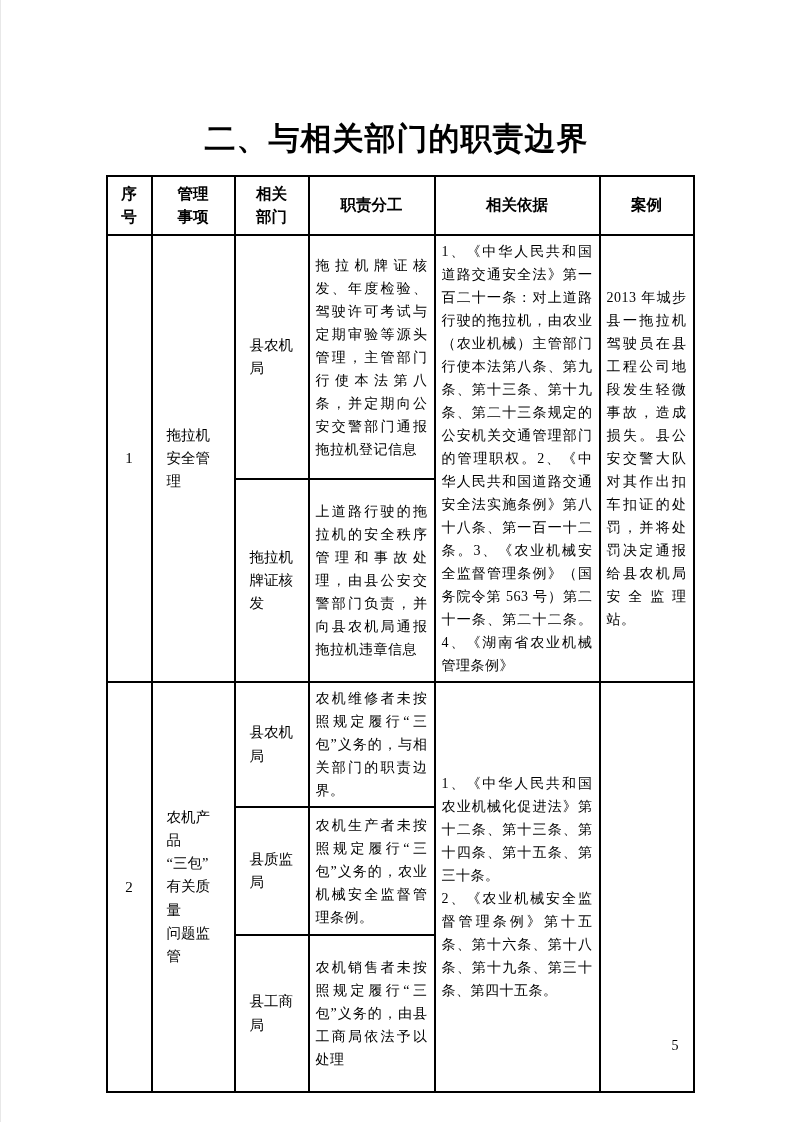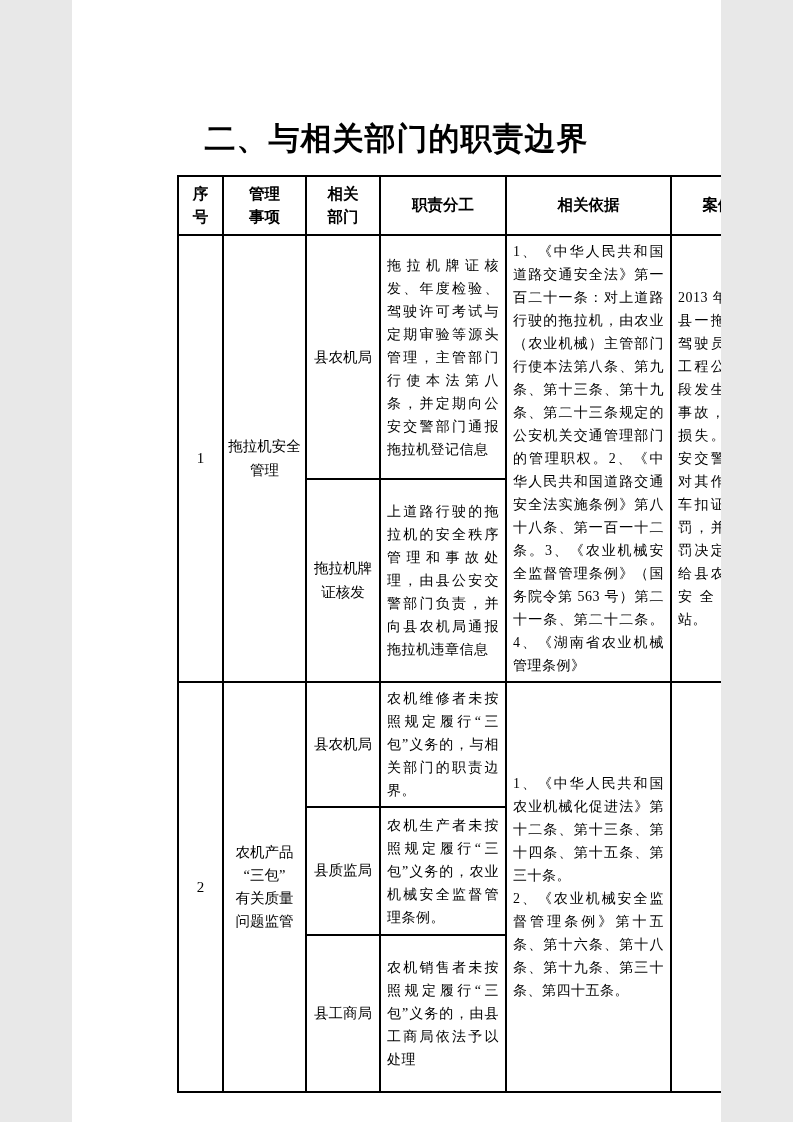--- a/index.html
+++ b/index.html
@@ -1,19 +1,19 @@
 <!DOCTYPE html>
 <html><head>
 <meta charset="utf-8">
 <style>
   * { margin: 0; padding: 0; box-sizing: border-box; }
   html, body { background: #e8e8e8; }
   .page {
     position: relative;
-    width: 649px;
+    width: 792px;
     height: 1122px;
     background: #ffffff;
     margin: 0 auto;
     overflow: hidden;
     font-family: "Liberation Serif", serif;
     color: #000000;
   }
   .doc-title {
     position: absolute;
     top: 120px;
@@ -42,25 +42,24 @@
   .resp-table th {
     font-family: "Liberation Sans", "DejaVu Sans", sans-serif;
     font-weight: bold;
     font-size: 15.5px;
     text-align: center;
     white-space: pre-line;
     line-height: 1.45;
     padding: 2px;
   }
   td.cell-center {
-    text-align: center;
     font-size: 14.5px;
     line-height: 1.6;
     white-space: pre-line;
-    padding: 4px;
+    padding: 14px;
     margin-top: 41px;
   }
   td.cell-text {
     font-size: 14px;
     line-height: 23px;
     text-align: justify;
     text-justify: inter-character;
     letter-spacing: 0.5px;
     white-space: pre-wrap;
     padding: 4px 6px;

